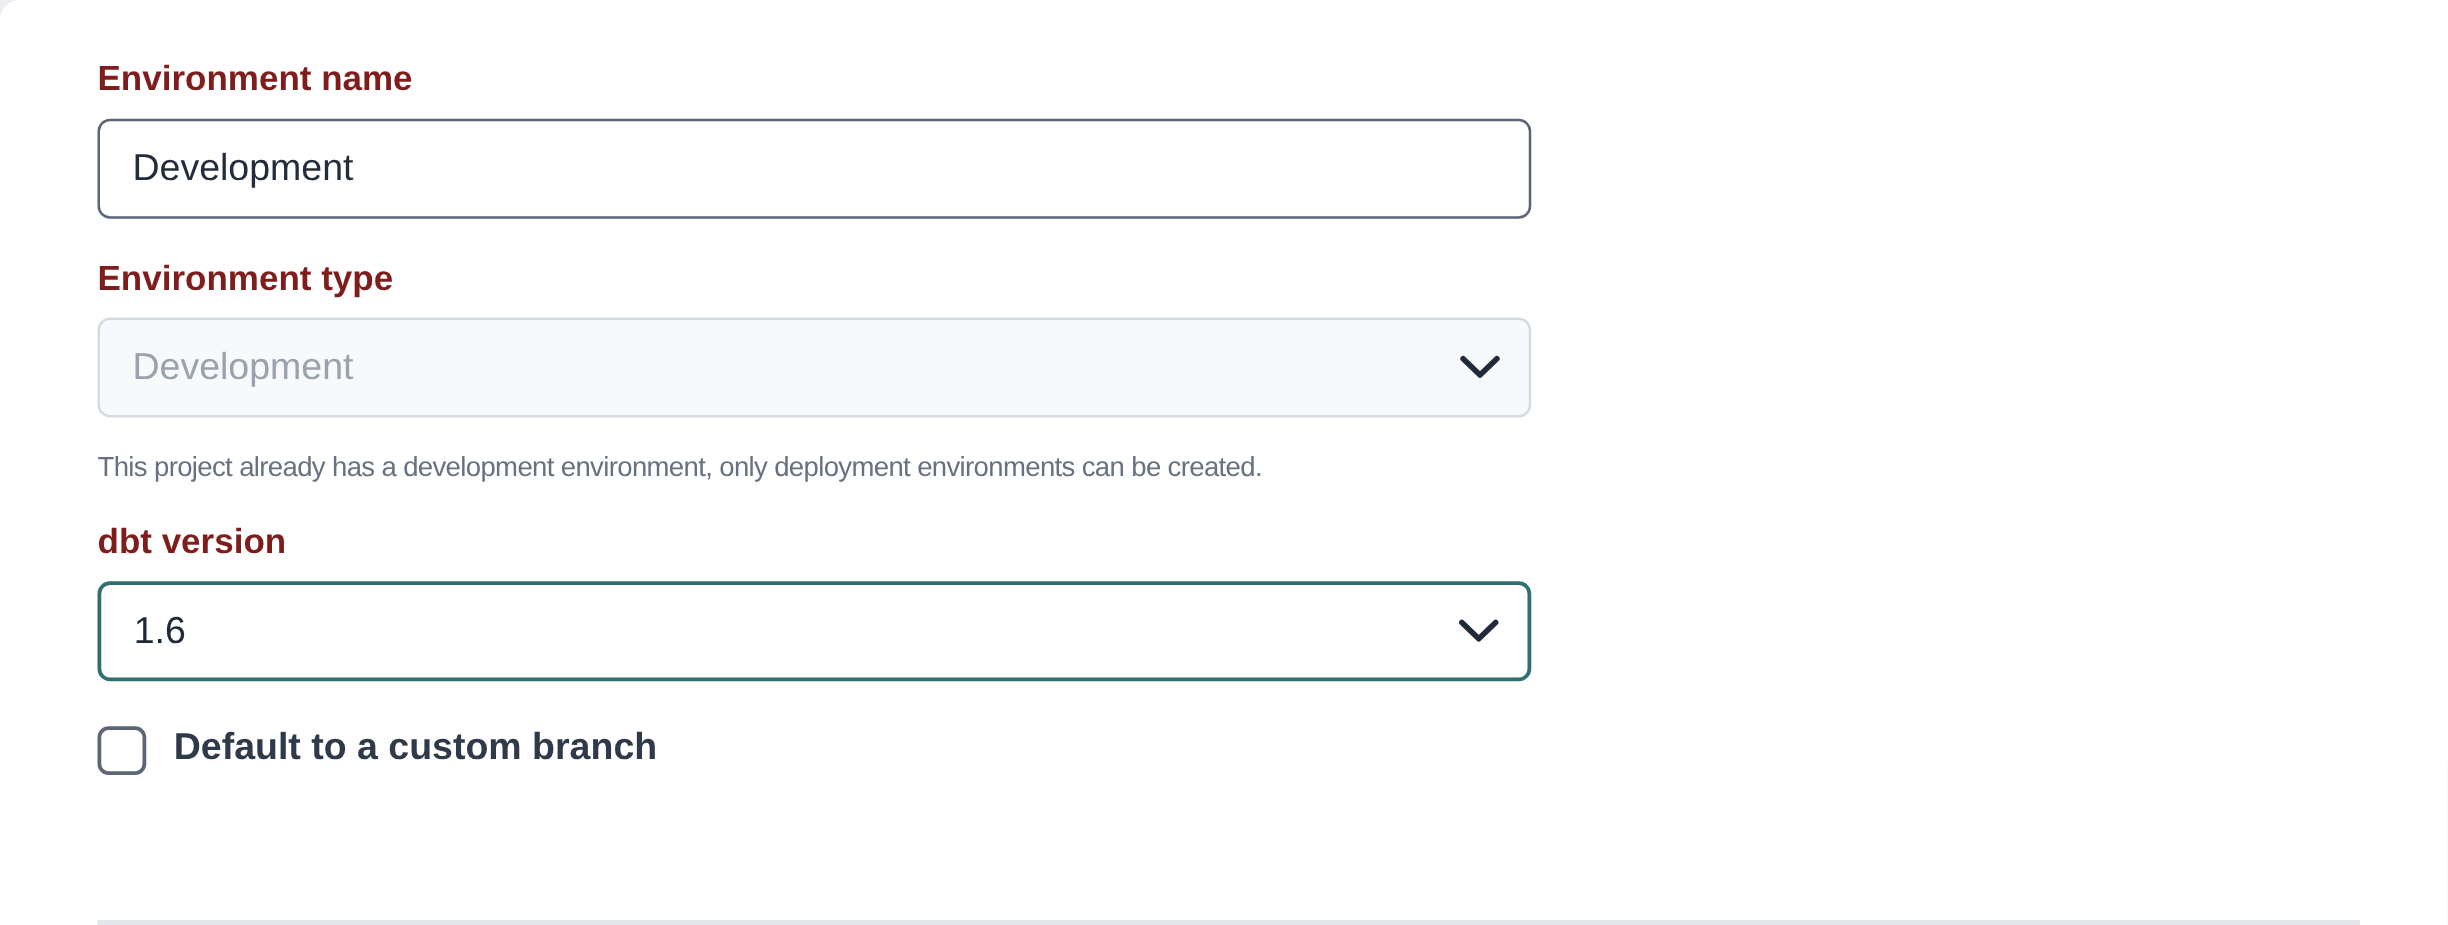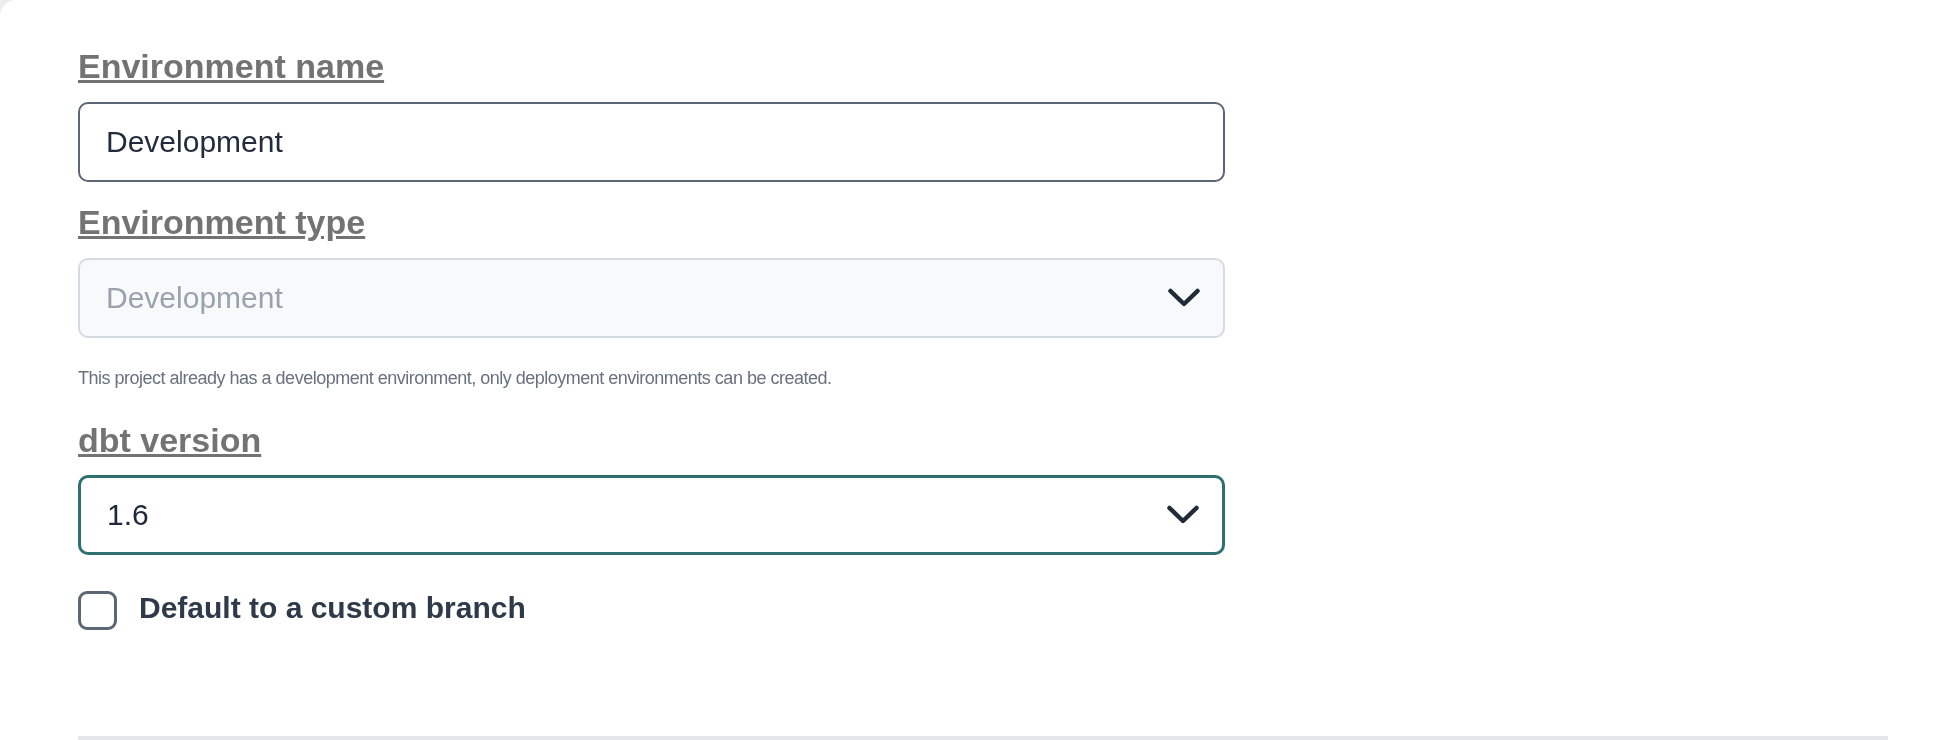--- a/index.html
+++ b/index.html
@@ -42,26 +42,25 @@
     color: #4a5362;
   }
   
   .form-col {
     width: 1147px;
     flex: 0 0 1147px;
     padding-top: 6px;
   }
   .field-label {
     display: block;
-    font-size: 34px;
+    font-size: 28px;
     font-weight: 700;
-    color: #737373;
+    color: #7f1d1d;
     margin: 0 0 15px 0;
     line-height: 1.2;
-    text-decoration: underline;
   }
   .text-input {
     box-sizing: border-box;
     width: 1147px;
     height: 80px;
     border: 2px solid #5c6674;
     border-radius: 10px;
     background: #ffffff;
     font-family: "Liberation Sans", "DejaVu Sans", sans-serif;
     font-size: 30px;
@@ -95,25 +94,25 @@
     background: #ffffff;
     border: 3px solid #2e6f6f;
   }
   .select-focused .select-value {
     color: #20293a;
   }
   .chevron-icon {
     flex: 0 0 auto;
     display: block;
   }
-  .field-gap-1 { margin-top: 20px; }   
+  .field-gap-1 { margin-top: 31px; }   
   .help-text {
     width: 1147px;
     margin-top: 16px;
-    font-size: 18px;
+    font-size: 22px;
     letter-spacing: -0.5px;
     line-height: 48px;
     color: #68717f;
   }
   .field-gap-2 { margin-top: 18px; }   
   .checkbox-row {
     margin-top: 36px;
     display: flex;
     align-items: flex-start;
   }

